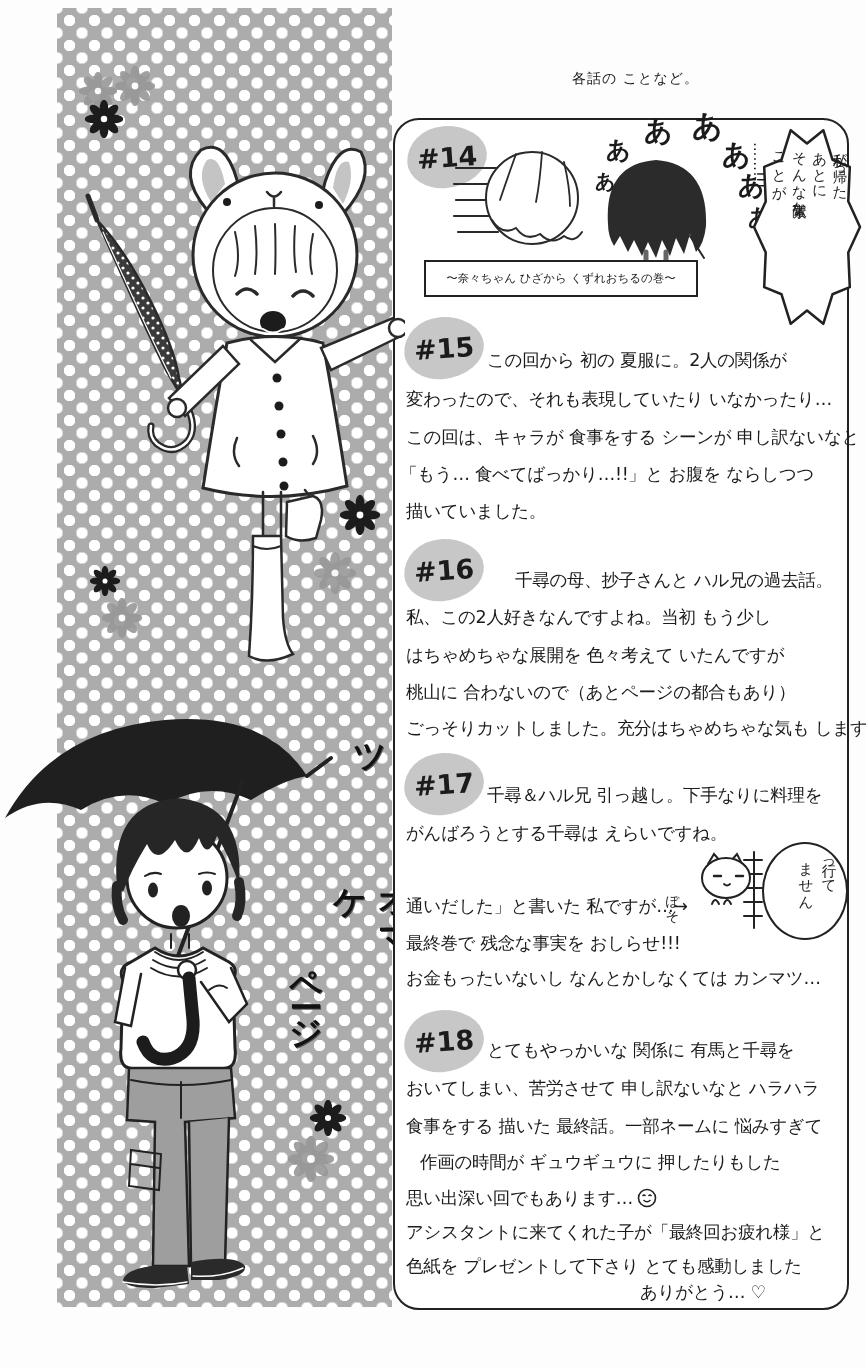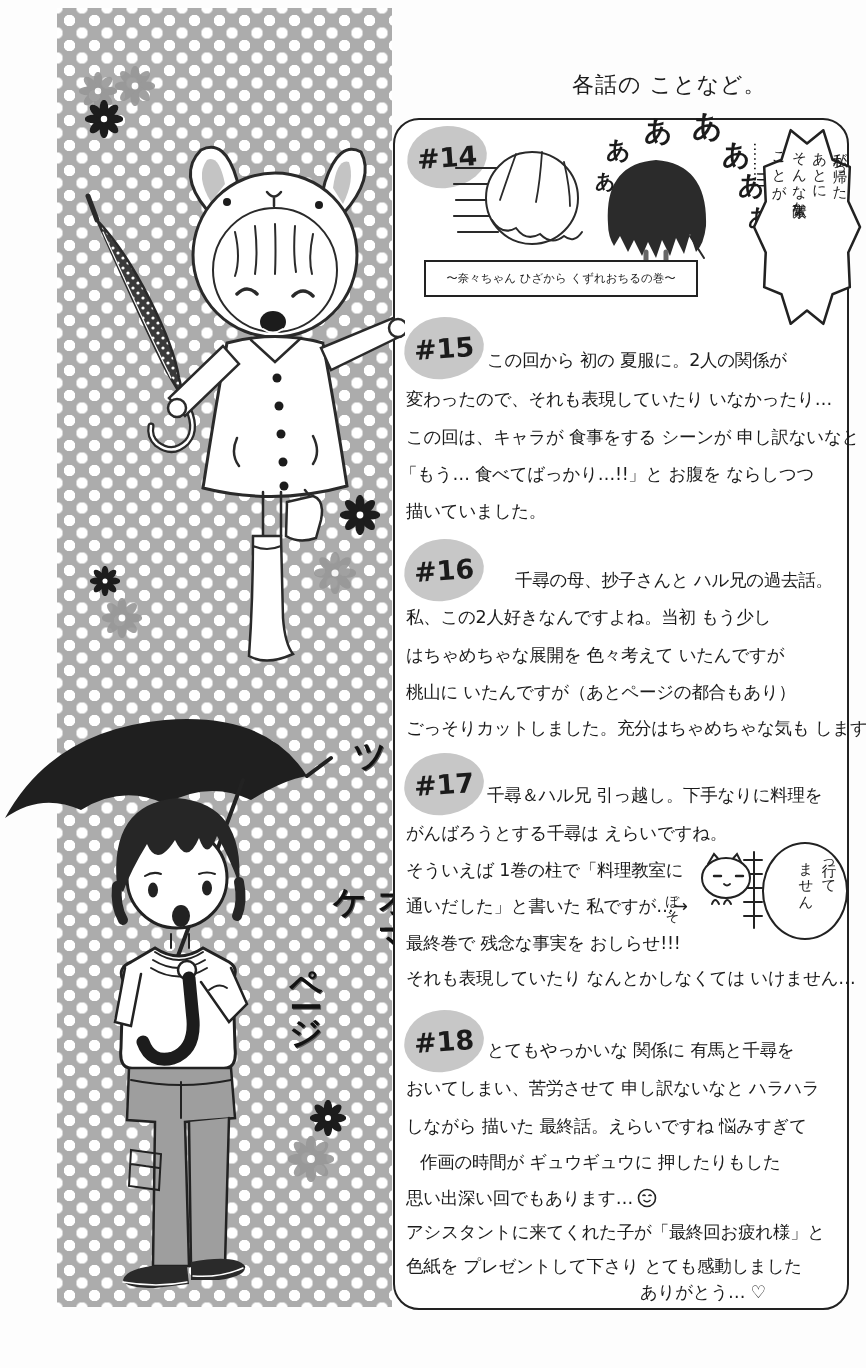--- a/index.html
+++ b/index.html
@@ -21,21 +21,21 @@
   .flower{position:absolute;overflow:visible;}
   .fl-black{fill:#1c1c1c;}
   .fl-gray{fill:#979797;opacity:.9;}
   
   .vcap{
     position:absolute;writing-mode:vertical-rl;
     font-weight:800;font-size:33px;letter-spacing:5px;color:#121212;
     text-shadow:1px 1px 0 #555;
   }
   
-  .heading{position:absolute;left:572px;top:70px;font-size:22px;letter-spacing:1px;}
+  .heading{position:absolute;left:572px;top:70px;font-size:14px;letter-spacing:1px;}
   .notes-box{
     position:absolute;left:393px;top:118px;width:452px;height:1188px;
     border:2.5px solid #222;border-radius:26px;background:#fff;
   }
   .badge{
     position:absolute;width:80px;height:62px;background:#c7c7c7;
     border-radius:48% 52% 55% 45%/55% 48% 52% 45%;
     display:flex;align-items:center;justify-content:center;
     font-size:27px;font-weight:bold;transform:rotate(-4deg);z-index:2;
   }
@@ -273,53 +273,52 @@
   <div class="ln" style="left:487px;top:350px">この回から 初の 夏服に。2人の関係が</div>
   <div class="ln" style="left:406px;top:389px">変わったので、それも表現していたり いなかったり…</div>
   <div class="ln" style="left:406px;top:427px">この回は、キャラが 食事をする シーンが 申し訳ないなと</div>
   <div class="ln" style="left:400px;top:464px">「もう… 食べてばっかり…!!」と お腹を ならしつつ</div>
   <div class="ln" style="left:406px;top:501px">描いていました。</div>
 
   <div class="badge" style="left:404px;top:539px">#16</div>
   <div class="ln" style="left:515px;top:570px">千尋の母、抄子さんと ハル兄の過去話。</div>
   <div class="ln" style="left:406px;top:607px">私、この2人好きなんですよね。当初 もう少し</div>
   <div class="ln" style="left:406px;top:645px">はちゃめちゃな展開を 色々考えて いたんですが</div>
-  <div class="ln" style="left:406px;top:682px">桃山に いたんですが（あとページの都合もあり）</div>
+  <div class="ln" style="left:406px;top:682px">桃山に 合わないので（あとページの都合もあり）</div>
   <div class="ln" style="left:406px;top:718px">
     <span>ごっそりカットしました。充分はちゃめちゃな気も しますが</span>
   </div>
 
   <div class="badge" style="left:404px;top:753px">#17</div>
   <div class="ln" style="left:487px;top:785px">千尋＆ハル兄 引っ越し。下手なりに料理を</div>
   <div class="ln" style="left:406px;top:823px">がんばろうとする千尋は えらいですね。</div>
-  <div class="ln" style="left:406px;top:860px">そういえば 1巻の柱で「料理教室に</div>
   <div class="ln" style="left:406px;top:896px">通いだした」と書いた 私ですが…→</div>
   <div class="ln" style="left:406px;top:933px">最終巻で 残念な事実を おしらせ!!!</div>
-  <div class="ln" style="left:406px;top:968px">それも表現していたり なんとかしなくては いけません…</div>
+  <div class="ln" style="left:406px;top:968px">お金もったいないし なんとかしなくては カンマツ…</div>
 
   <div class="whisper">ぼそ</div>
 
   <svg class="cat-art" width="70" height="88" viewBox="0 0 70 88">
     <g stroke="#222" stroke-width="2" fill="none" stroke-linecap="round">
       <path d="M56,6 v76 M46,14 h18 M46,28 h18 M46,42 h18 M46,56 h18 M46,70 h18" stroke-width="2"></path>
       <path d="M10,18 l6,-10 l7,8 M44,18 l-5,-10 l-7,8"></path>
       <ellipse cx="28" cy="32" rx="24" ry="20" fill="#fff"></ellipse>
       <path d="M16,30 h7 M38,30 h7" stroke-width="2.4"></path>
       <path d="M26,38 q3,3 6,0" stroke-width="1.8"></path>
       <path d="M14,58 q3,-8 7,0 M26,58 q3,-8 7,0" stroke-width="2"></path>
     </g>
   </svg>
 
   <div class="cat-bubble">行って
 ません</div>
 
   <div class="badge" style="left:404px;top:1010px">#18</div>
   <div class="ln" style="left:487px;top:1040px">とてもやっかいな 関係に 有馬と千尋を</div>
   <div class="ln" style="left:406px;top:1078px">おいてしまい、苦労させて 申し訳ないなと ハラハラ</div>
-  <div class="ln" style="left:406px;top:1116px">しながら 描いた 最終話。えらいですね 悩みすぎて</div>
+  <div class="ln" style="left:406px;top:1116px">食事をする 描いた 最終話。一部ネームに 悩みすぎて</div>
   <div class="ln" style="left:420px;top:1152px">作画の時間が ギュウギュウに 押したりもした</div>
   <div class="ln" style="left:406px;top:1188px">
     <span>思い出深い回でもあります…</span><span class="face"><svg width="20" height="20" viewBox="0 0 20 20">
           <circle cx="10" cy="10" r="8.5" fill="#fff" stroke="#222" stroke-width="1.6"></circle>
           <path d="M5.5,8 q1.5,-2 3,0 M11.5,8 q1.5,-2 3,0" stroke="#222" stroke-width="1.3" fill="none"></path>
           <path d="M6.5,12 q3.5,3.5 7,0" stroke="#222" stroke-width="1.4" fill="none"></path>
         </svg></span>
   </div>
   <div class="ln" style="left:406px;top:1222px">アシスタントに来てくれた子が「最終回お疲れ様」と</div>
   <div class="ln" style="left:406px;top:1256px">色紙を プレゼントして下さり とても感動しました</div>

